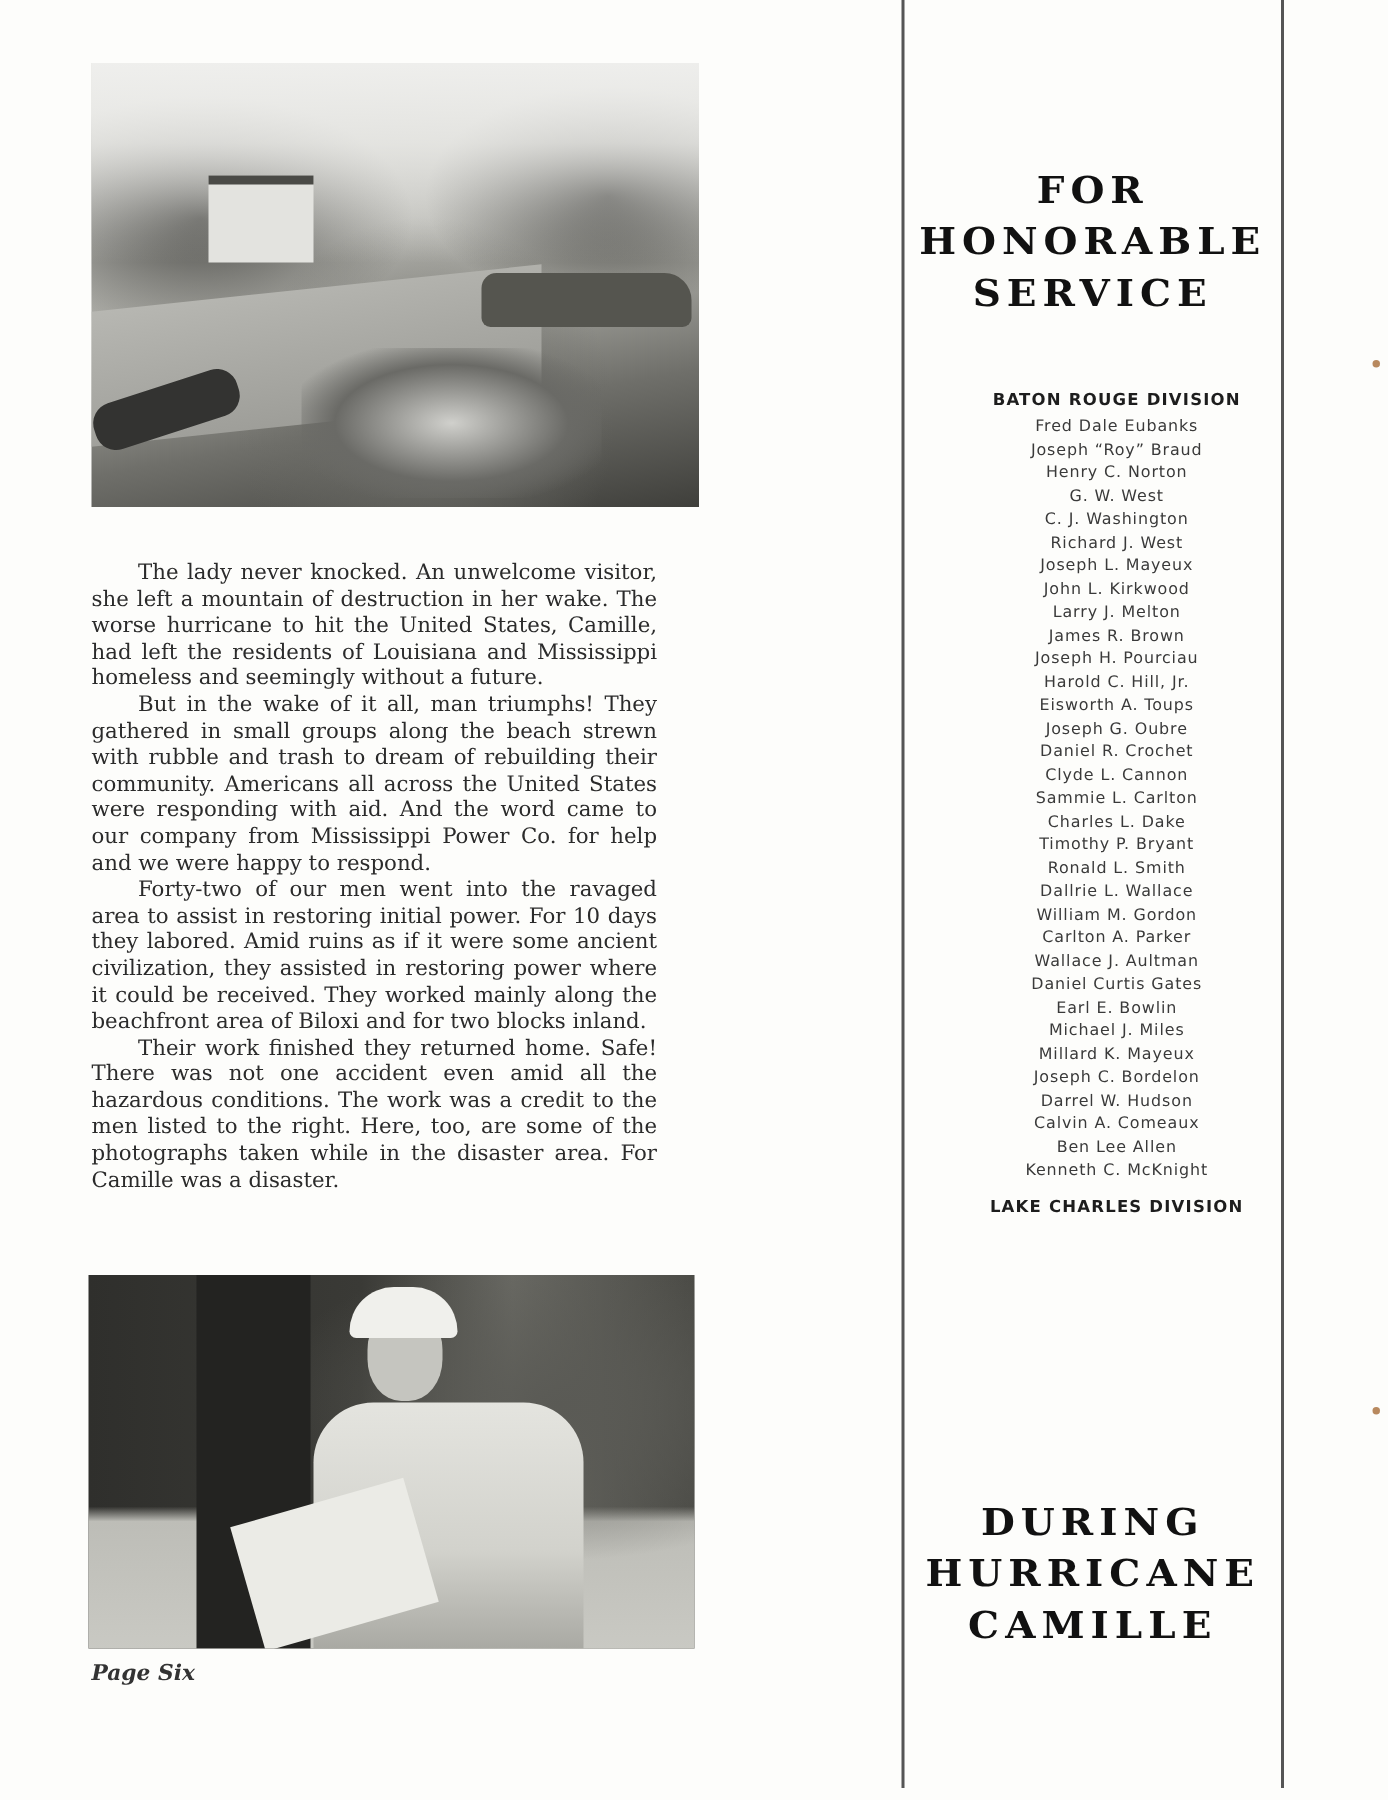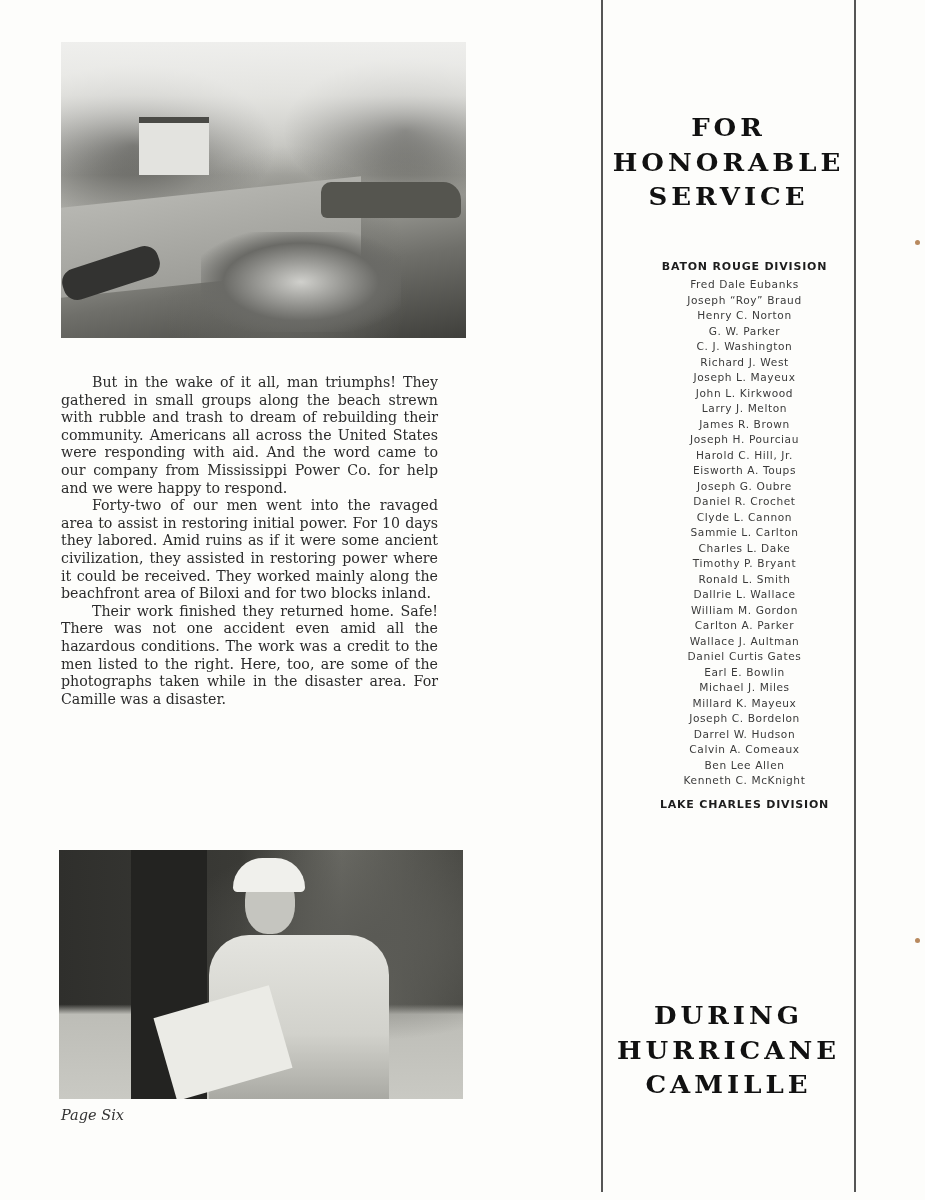--- a/index.html
+++ b/index.html
@@ -74,21 +74,21 @@
 
   .body-text {
     position: absolute; left: 61px; top: 374px; width: 377px;
     font-size: 14.2px; line-height: 17.6px; text-align: justify;
     color: #2b2b2b;
   }
   .body-text p { margin: 0; text-indent: 31px; }
 
   .page-number {
     position: absolute; left: 61px; top: 1107px;
-    font-style: italic; font-weight: normal; font-size: 14.5px; color: #333;
+    font-style: italic; font-weight: bold; font-size: 14.5px; color: #333;
   }
 
   .rule { position: absolute; top: 0; width: 2px; height: 1192px; background: #555; }
   #rule-left { left: 601px; }
   #rule-right { left: 854px; }
 
   .headline {
     position: absolute; left: 603px; width: 251px;
     text-align: center;
     font-family: "DejaVu Serif", serif; font-weight: bold;
@@ -118,20 +118,21 @@
 
 <div class="photo" id="photo-1">
   <div class="road"></div>
   <div class="house"></div>
   <div class="car"></div>
   <div class="debris"></div>
   <div class="pole"></div>
 </div>
 
 <div class="body-text">
+  <p>The lady never knocked. An unwelcome visitor, she left a mountain of destruction in her wake. The worse hurricane to hit the United States, Camille, had left the residents of Louisiana and Mississippi homeless and seemingly without a future.</p>
   <p>But in the wake of it all, man triumphs! They gathered in small groups along the beach strewn with rubble and trash to dream of rebuilding their community. Americans all across the United States were responding with aid. And the word came to our company from Mississippi Power Co. for help and we were happy to respond.</p>
   <p>Forty-two of our men went into the ravaged area to assist in restoring initial power. For 10 days they labored. Amid ruins as if it were some ancient civilization, they assisted in restoring power where it could be received. They worked mainly along the beachfront area of Biloxi and for two blocks inland.</p>
   <p>Their work finished they returned home. Safe! There was not one accident even amid all the hazardous conditions. The work was a credit to the men listed to the right. Here, too, are some of the photographs taken while in the disaster area. For Camille was a disaster.</p>
 </div>
 
 <div class="photo" id="photo-2">
   <div class="post"></div>
   <div class="person-body"></div>
   <div class="person-head"></div>
   <div class="hardhat"></div>
@@ -148,21 +149,21 @@
   <div>HONORABLE</div>
   <div>SERVICE</div>
 </div>
 
 <div class="roster" id="roster-baton">
   <div class="division-title">BATON ROUGE DIVISION</div>
   <div class="names">
       <div class="name">Fred Dale Eubanks</div>
       <div class="name">Joseph “Roy” Braud</div>
       <div class="name">Henry C. Norton</div>
-      <div class="name">G. W. Parker</div>
+      <div class="name">G. W. West</div>
       <div class="name">C. J. Washington</div>
       <div class="name">Richard J. West</div>
       <div class="name">Joseph L. Mayeux</div>
       <div class="name">John L. Kirkwood</div>
       <div class="name">Larry J. Melton</div>
       <div class="name">James R. Brown</div>
       <div class="name">Joseph H. Pourciau</div>
       <div class="name">Harold C. Hill, Jr.</div>
       <div class="name">Eisworth A. Toups</div>
       <div class="name">Joseph G. Oubre</div>

